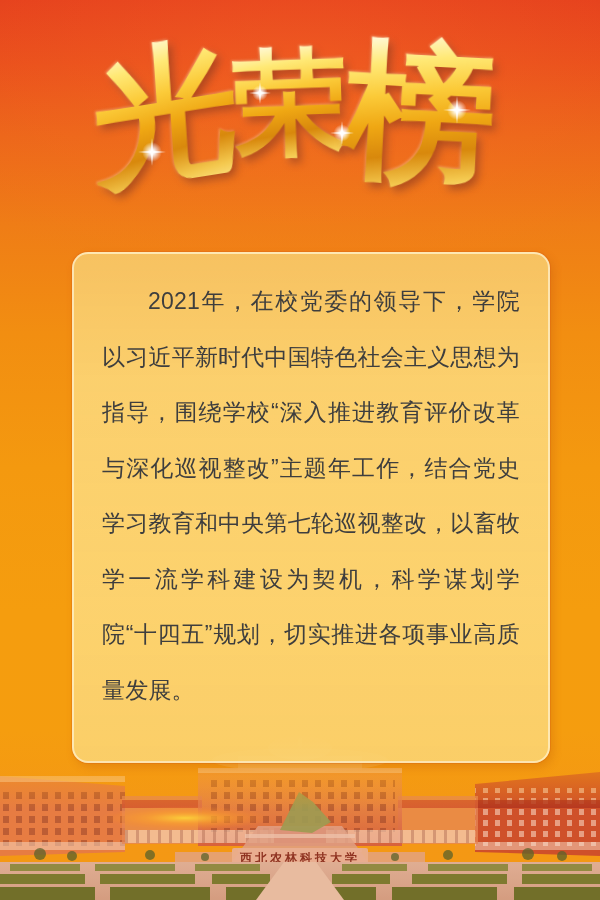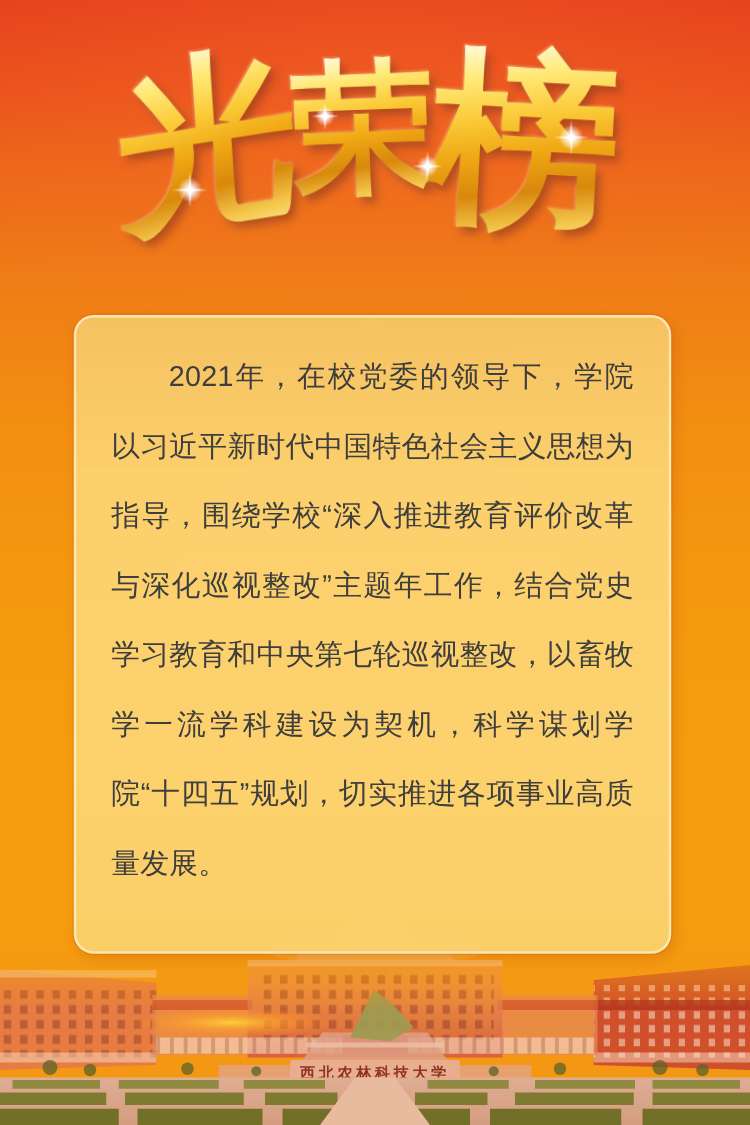--- a/index.html
+++ b/index.html
@@ -33,21 +33,21 @@
   .sparkle::before{left:0;right:0;top:50%;height:2px;margin-top:-1px;}
   .sparkle::after{top:0;bottom:0;left:50%;width:2px;margin-left:-1px;
     background:linear-gradient(180deg,rgba(255,255,255,0),#fff 46%,#fff 54%,rgba(255,255,255,0));}
   .sp1{left:138px;top:138px;}
   .sp2{left:249px;top:82px;width:22px;height:22px;}
   .sp3{left:330px;top:121px;width:24px;height:24px;}
   .sp4{left:443px;top:96px;}
 
   
   .panel{
-    position:absolute;left:59px;top:252px;width:478px;height:511px;box-sizing:border-box;
+    position:absolute;left:72px;top:252px;width:478px;height:511px;box-sizing:border-box;
     border-radius:16px;z-index:2;padding:20px 28px;overflow:hidden;
     background:linear-gradient(180deg,rgba(247,199,104,0.92) 0%,rgba(252,216,122,0.88) 25%,rgba(253,220,128,0.84) 70%,rgba(251,214,118,0.86) 100%);
     border:2px solid rgba(255,246,220,0.65);
     box-shadow:0 0 0 1px rgba(214,90,20,0.28), 3px 4px 10px rgba(170,60,0,0.22);
   }
   .panel p{
     margin:0;font-size:23px;line-height:55.5px;text-align:justify;text-indent:2em;
     color:#3e3e3e;letter-spacing:0.2px;
   }
 

